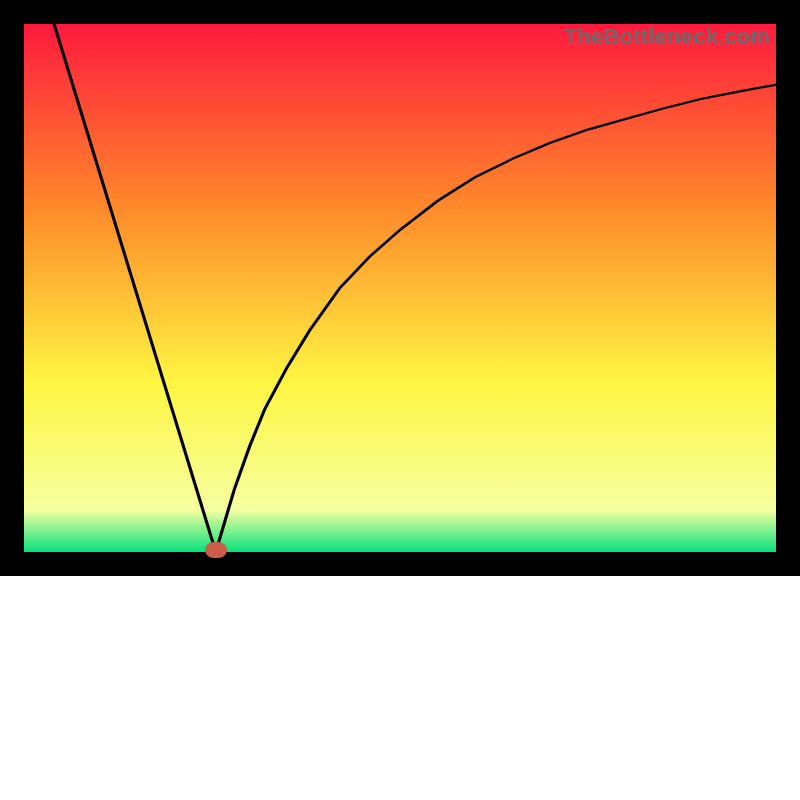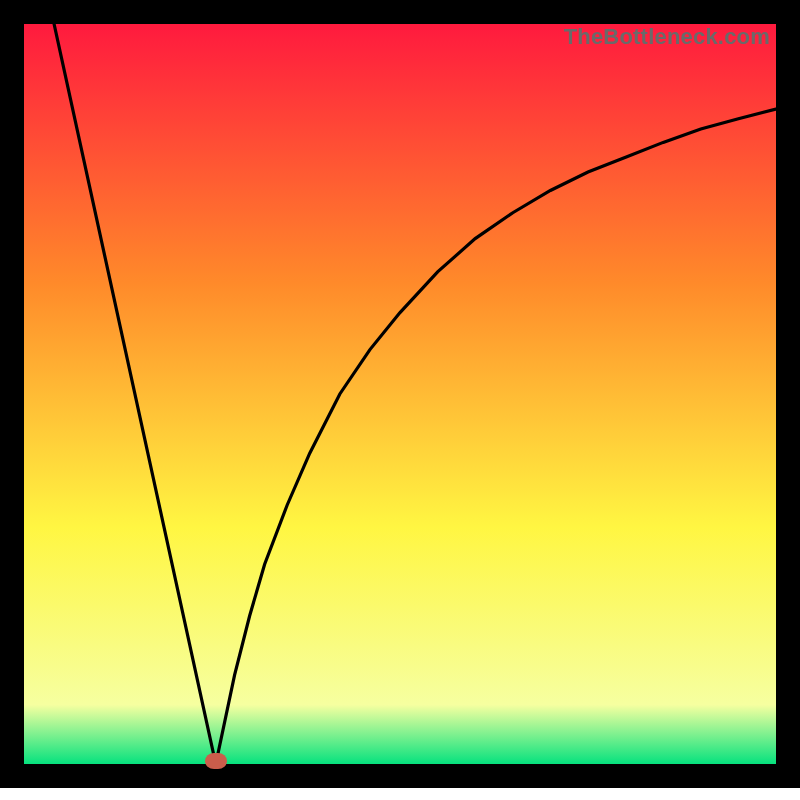--- a/index.html
+++ b/index.html
@@ -6,21 +6,21 @@
     margin: 0;
     padding: 0;
     width: 800px;
     height: 800px;
     overflow: hidden;
     background: #fff;
   }
   .frame {
     position: relative;
     width: 800px;
-    height: 788px;
+    height: 576px;
     box-sizing: border-box;
     border: 24px solid #000;
   }
   .plot {
     position: absolute;
     left: 0;
     top: 0;
     right: 0;
     bottom: 0;
   }

